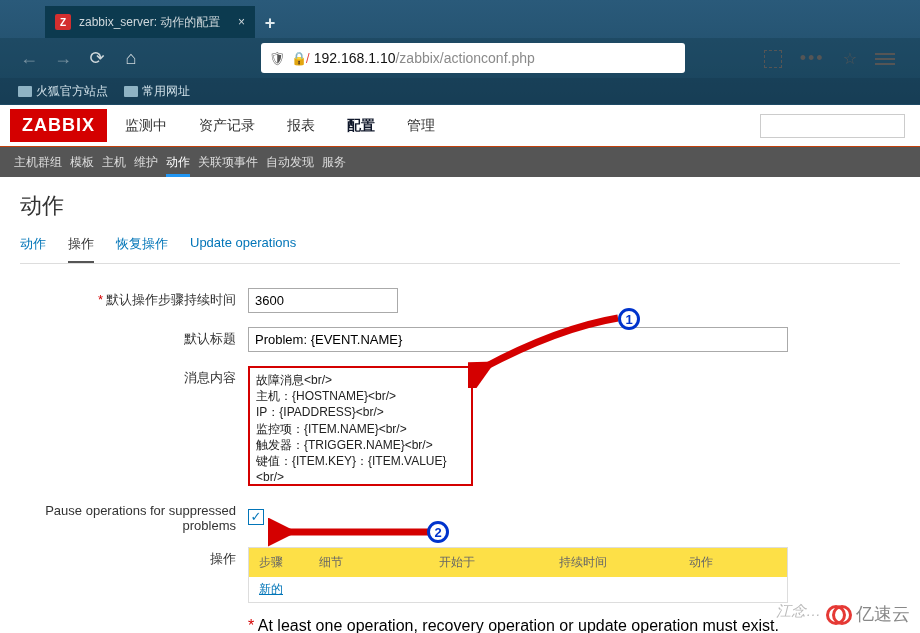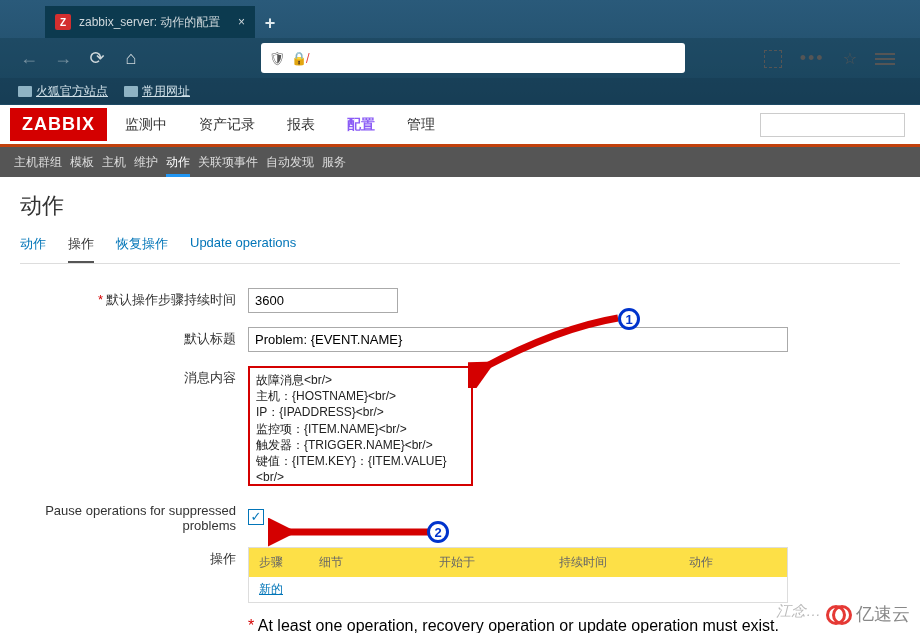--- a/index.html
+++ b/index.html
@@ -24,29 +24,29 @@
   .url-text .host { color:#111; }
   .url-text .path { color:#8a8a8a; }
   .url-icons { position:absolute; right:25px; top:48px; display:flex; gap:18px; color:#555; align-items:center; }
   .url-qr { width:18px; height:18px; border:1px dashed #555; }
   .url-dots { font-size:18px; letter-spacing:2px; color:#555; }
   .url-star { font-size:16px; color:#555; }
   .burger { width:20px; display:flex; flex-direction:column; gap:3px; }
   .burger span { height:2px; background:#555; }
 
   .bookmark-bar { height: 26px; display:flex; align-items:center; gap:16px; padding:0 18px; color:#d0e0e8; font-size:12px; background: rgba(15,50,70,0.5);}
-  .bm-item { display:flex; align-items:center; gap:4px; cursor:pointer;text-decoration:underline; }
+  .bm-item { display:flex; align-items:center; gap:4px; cursor:pointer; }
   .bm-folder { width:14px; height:11px; background:#8fb3c4; border-radius:1px; }
 
   
-  .zabbix-bar { height: 42px; display:flex; align-items:center; padding:0 10px; gap:18px; border-bottom:3px solid #c2410c; }
+  .zabbix-bar { height: 42px; display:flex; align-items:center; padding:0 10px; gap:18px; border-bottom:1px solid #c2410c; }
   .zabbix-logo { background:#d40000; color:#fff; padding:6px 12px; font-weight:bold; font-size:18px; letter-spacing:1px; }
   .top-menu { display:flex; gap:32px; font-size:14px; color:#333; }
   .top-menu-item { cursor:pointer; }
-  .top-menu-item.active { font-weight:bold; color:#8b5cf6; }
+  .top-menu-item.active { font-weight:bold; color:#0f172a; }
   .search-box { margin-left:auto; margin-right:5px; border:1px solid #ccc; width:145px; height:24px; }
 
   
   .sub-menu { background:#555; height:30px; display:flex; align-items:center; padding:0 14px; gap:8px; color:#ddd; font-size:12px; }
   .sub-menu-item { cursor:pointer; padding:6px 0; }
   .sub-menu-item.active { color:#fff; border-bottom:3px solid #2196f3; padding-bottom:3px; }
 
   
   .page { padding: 14px 20px; position:relative; }
   .page-title { font-size:22px; color:#333; margin-bottom:14px; }
@@ -96,20 +96,23 @@
     <div class="new-tab">+</div>
   </div>
   <div class="toolbar">
     <div class="nav-btn disabled">←</div>
     <div class="nav-btn disabled">→</div>
     <div class="nav-btn">⟳</div>
     <div class="nav-btn">⌂</div>
     <div class="url-bar">
       <span class="shield">🛡</span>
       <span class="slash-lock">🔒̸</span>
+      <span class="url-text">
+        <span class="host">192.168.1.10</span><span class="path">/zabbix/actionconf.php</span>
+      </span>
     </div>
     <div class="url-icons">
       <span class="url-qr"></span>
       <span class="url-dots">•••</span>
       <span class="url-star">☆</span>
       <span class="burger">
           <span></span>
           <span></span>
           <span></span>
         </span>

